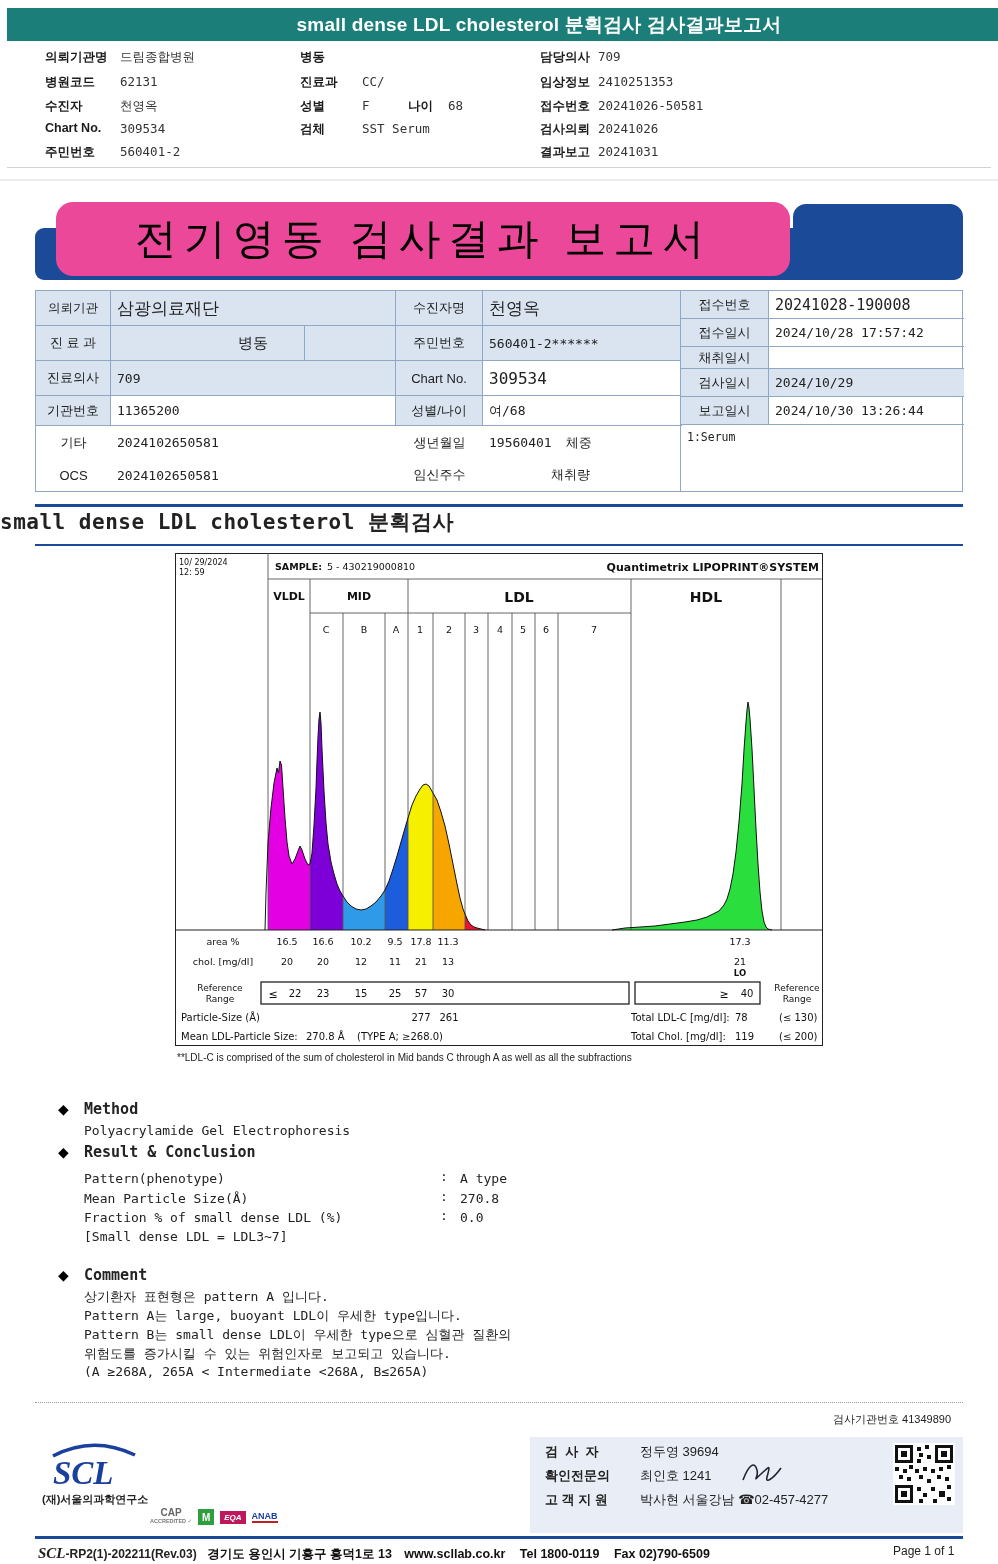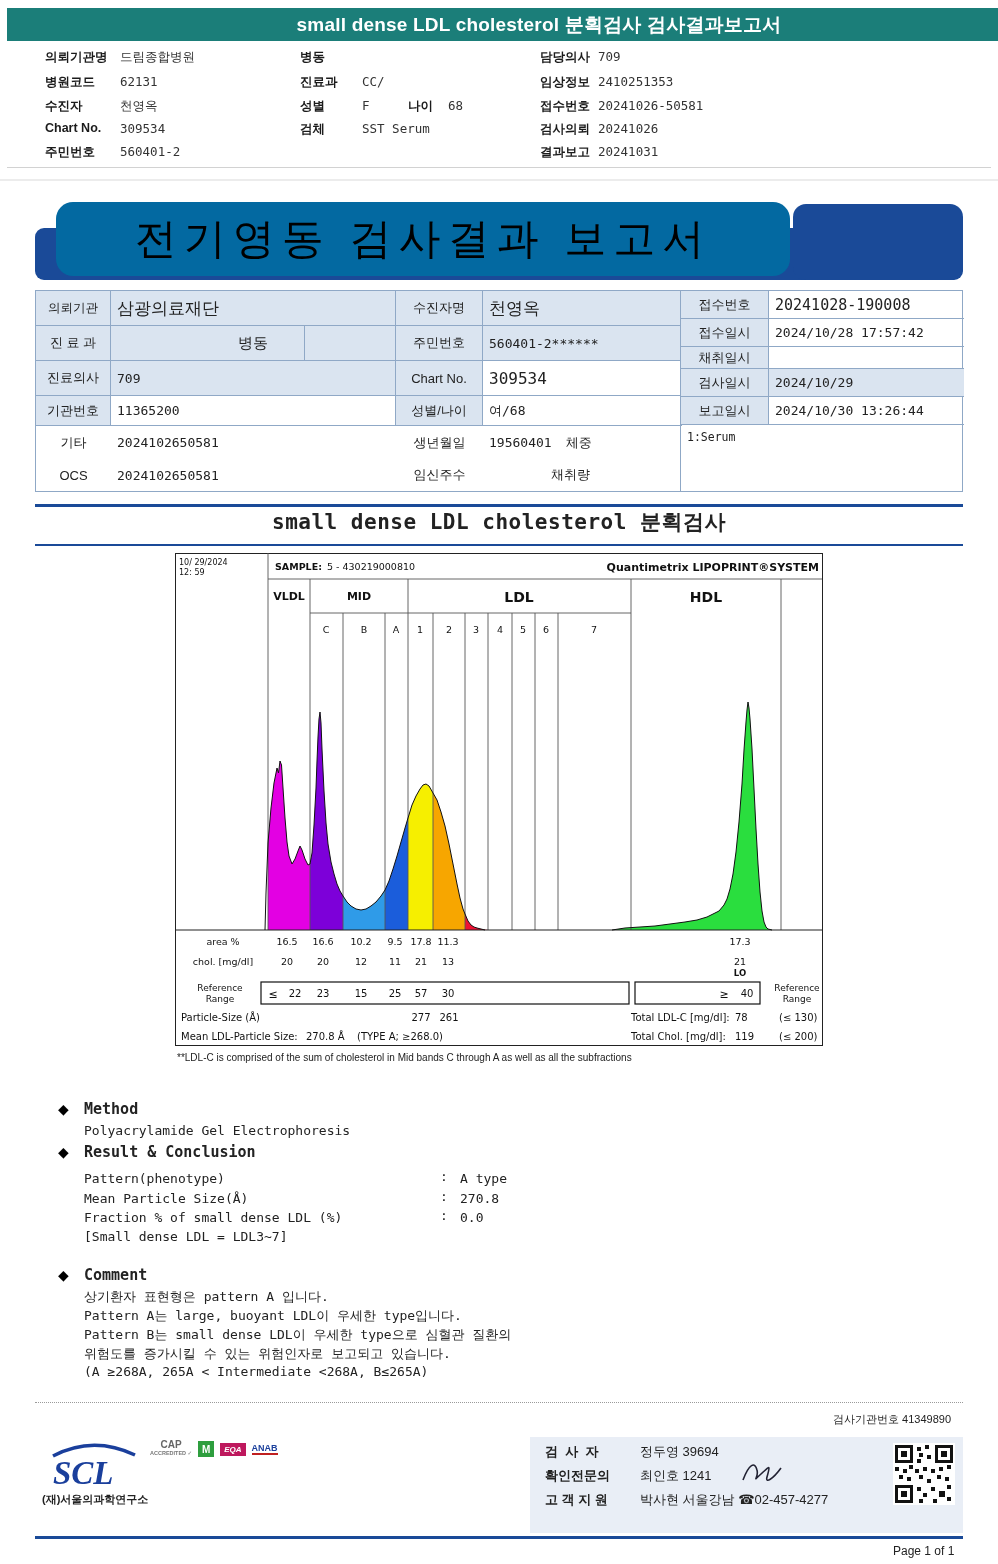--- a/index.html
+++ b/index.html
@@ -10,21 +10,21 @@
   .topbar{left:7px;top:8px;width:984px;height:33px;display:flex;align-items:center;justify-content:center;padding-left:40px;}
   .topbar-title{color:#fff;font-weight:bold;font-size:19px;letter-spacing:0.2px;}
   
   .ph-lbl{font-weight:bold;font-size:12.5px;color:#1b1b1b;white-space:pre;}
   .ph-val{font-size:12.5px;color:#333;font-family:"DejaVu Sans Mono",monospace;white-space:pre;}
   .hdr-line1{left:7px;top:167px;width:984px;height:1px;background:#d2d2d2;}
   .hdr-line2{left:0px;top:179px;width:998px;height:2px;background:#ececec;}
   
   .ban-strip{left:35px;top:228px;width:928px;height:52px;border-radius:9px;}
   .ban-right{left:793px;top:204px;width:170px;height:76px;border-radius:13px;}
-  .ban-white{left:56px;top:202px;width:734px;height:74px;background:#0369a1;border-radius:17px;
+  .ban-white{left:56px;top:202px;width:734px;height:74px;background:#ec4899;border-radius:17px;
              display:flex;align-items:center;justify-content:center;}
   .ban-title{font-size:42px;letter-spacing:7px;color:#000;}
   
   .itable{left:35px;top:290px;width:928px;height:202px;font-size:13px;}
   .ileft,.iright{position:absolute;top:0;display:grid;border:1px solid #8fa8c6;box-sizing:border-box;}
   .ileft{left:0;width:646px;grid-template-columns:75px 285px 87px 199px;grid-template-rows:35px 35px 35px 30px 33px 32px;}
   .iright{left:645px;width:283px;grid-template-columns:88px 195px;grid-template-rows:28px 28px 22px 28px 28px 66px;}
   .ic{border-right:1px solid #8fa8c6;border-bottom:1px solid #8fa8c6;display:flex;align-items:center;
       box-sizing:border-box;padding:0 6px;overflow:hidden;position:relative;white-space:pre;}
   .ic.cl{justify-content:center;padding:0;}
@@ -33,21 +33,21 @@
   .ic.bg{background:#dae4f0;}
   .ic.split:after{content:"";position:absolute;right:90px;top:0;bottom:0;width:1px;background:#8fa8c6;}
   .v-lg{font-size:17px;}
   .v-md{font-size:15px;}
   .mono{font-family:"DejaVu Sans Mono",monospace;}
   .bold{font-weight:normal;}
   .serum{align-items:flex-start;padding-top:5px;font-size:11.5px;}
   
   .rule-a{left:35px;top:504px;width:928px;height:3px;}
   .rule-b{left:35px;top:544px;width:928px;height:2px;}
-  .sect-title{left:0;top:508px;width:998px;text-align:center;font-size:21px;font-weight:bold;
+  .sect-title{left:0;top:508px;width:998px;text-align:left;font-size:21px;font-weight:bold;
               font-family:"DejaVu Sans Mono","DejaVu Sans",monospace;letter-spacing:0.5px;}
   
   .chartbox{left:175px;top:553px;}
   .chart-svg text{font-family:"DejaVu Sans",sans-serif;fill:#111;}
   
   .footnote{left:177px;top:1051px;font-size:10px;color:#222;line-height:13px;}
   
   .diamond{font-size:14px;color:#000;}
   .m-head{font-size:15px;font-weight:bold;font-family:"DejaVu Sans Mono","DejaVu Sans",monospace;}
   .m-body{font-size:13px;font-family:"DejaVu Sans Mono","DejaVu Sans",monospace;white-space:pre;}
@@ -333,21 +333,21 @@
   </svg>
   <span class="abs staff-lbl" style="left:545px;top:1491px">고 객 지 원</span>
   <span class="abs staff-val" style="left:640px;top:1491px">박사현 서울강남 ☎02-457-4277</span>
 
   <svg class="abs" style="left:45px;top:1443px" width="96" height="46" viewBox="0 0 96 46">
     <path d="M8,13 Q48,-8 90,12" stroke="#1a3f9c" stroke-width="3.5" fill="none"></path>
     <text x="8" y="41" font-size="33" font-style="italic" font-weight="bold" fill="#1a3f9c" font-family="Liberation Serif, DejaVu Serif, serif">SCL</text>
   </svg>
   <span class="abs scl-sub" style="left:42px;top:1492px">(재)서울의과학연구소</span>
 
-  <div class="abs badge-row" style="left:150px;top:1440px">
+  <div class="abs badge-row" style="left:150px;top:1508px">
     <div class="cap-txt">
       <div>CAP</div>
       <div class="cap-sub">ACCREDITED ✓</div>
     </div>
     <div class="lm-badge">M</div>
     <div class="eqa-badge">EQA</div>
     <div class="anab-badge">ANAB</div>
   </div>
 
   <svg class="abs" style="left:893px;top:1443px" width="62" height="62" viewBox="0 0 62 62">
@@ -390,15 +390,22 @@
       <rect x="38" y="44" width="4" height="4"></rect>
         <rect x="46" y="48" width="6" height="6"></rect>
         <rect x="54" y="42" width="4" height="4"></rect>
       <rect x="26" y="56" width="4" height="4"></rect>
         <rect x="40" y="56" width="4" height="4"></rect>
         <rect x="54" y="54" width="4" height="4"></rect>
     </g>
   </svg>
 
   <div class="abs botrule" style="background: rgb(26, 74, 152);"></div>
+  <span class="abs" style="left:38px;top:1544px">
+    <span class="scl-it addr-code" style="font-size:15px">SCL</span><span class="addr-code">-RP2(1)-202211(Rev.03)</span>
+    <span class="addr" style="margin-left:6px">경기도 용인시 기흥구 흥덕1로 13</span>
+    <span class="addr" style="margin-left:8px">www.scllab.co.kr</span>
+    <span class="addr" style="margin-left:10px">Tel 1800-0119</span>
+    <span class="addr" style="margin-left:10px">Fax 02)790-6509</span>
+  </span>
   <span class="abs page-no" style="left:893px;top:1544px">Page 1 of 1</span>
 
 </div>
 
 </body></html>

